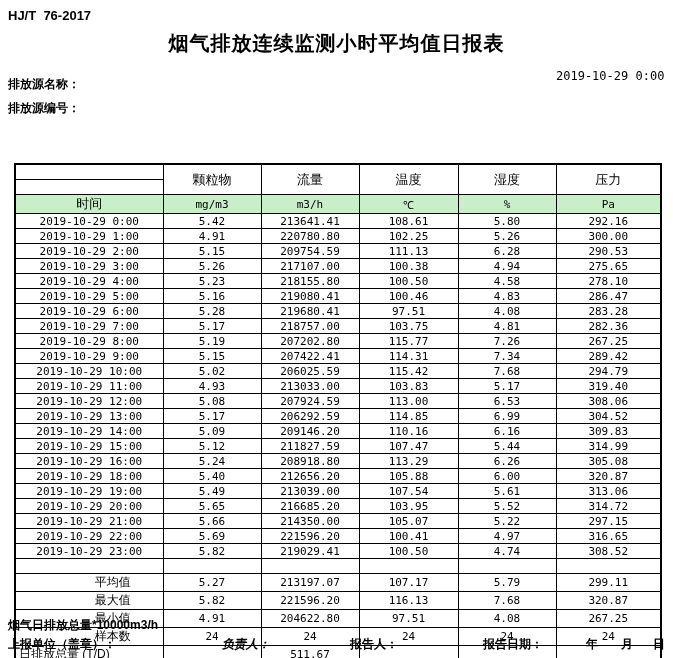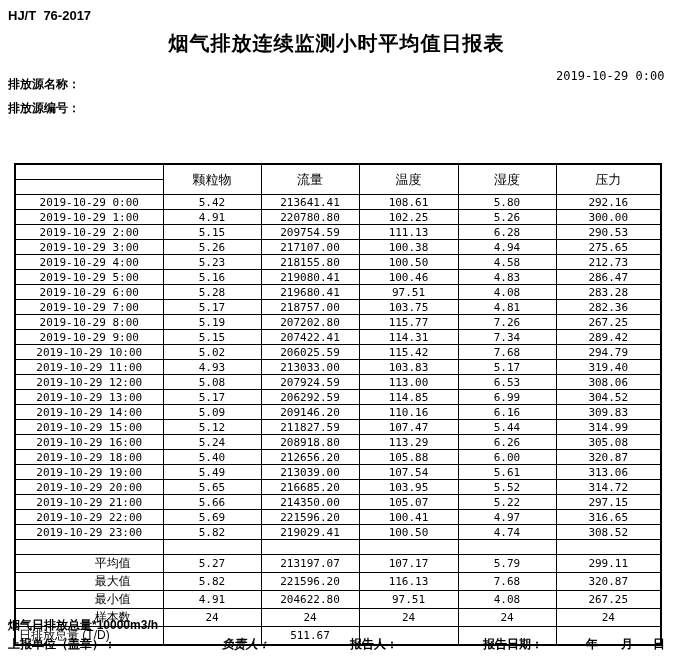--- a/index.html
+++ b/index.html
@@ -104,20 +104,28 @@
         <th class="split">
           <div class="half top"></div>
           <div class="half bottom"></div>
         </th>
         <th>颗粒物</th>
         <th>流量</th>
         <th>温度</th>
         <th>湿度</th>
         <th>压力</th>
       </tr>
+      <tr class="unit-row">
+        <th class="time-head">时间</th>
+        <th>mg/m3</th>
+        <th>m3/h</th>
+        <th>℃</th>
+        <th>%</th>
+        <th>Pa</th>
+      </tr>
     </thead>
     <tbody id="data-rows">
         <tr>
           <td>2019-10-29 0:00</td>
           <td>5.42</td>
           <td>213641.41</td>
           <td>108.61</td>
           <td>5.80</td>
           <td>292.16</td>
         </tr>
@@ -144,21 +152,21 @@
           <td>100.38</td>
           <td>4.94</td>
           <td>275.65</td>
         </tr>
         <tr>
           <td>2019-10-29 4:00</td>
           <td>5.23</td>
           <td>218155.80</td>
           <td>100.50</td>
           <td>4.58</td>
-          <td>212.73</td>
+          <td>278.10</td>
         </tr>
         <tr>
           <td>2019-10-29 5:00</td>
           <td>5.16</td>
           <td>219080.41</td>
           <td>100.46</td>
           <td>4.83</td>
           <td>286.47</td>
         </tr>
         <tr>

